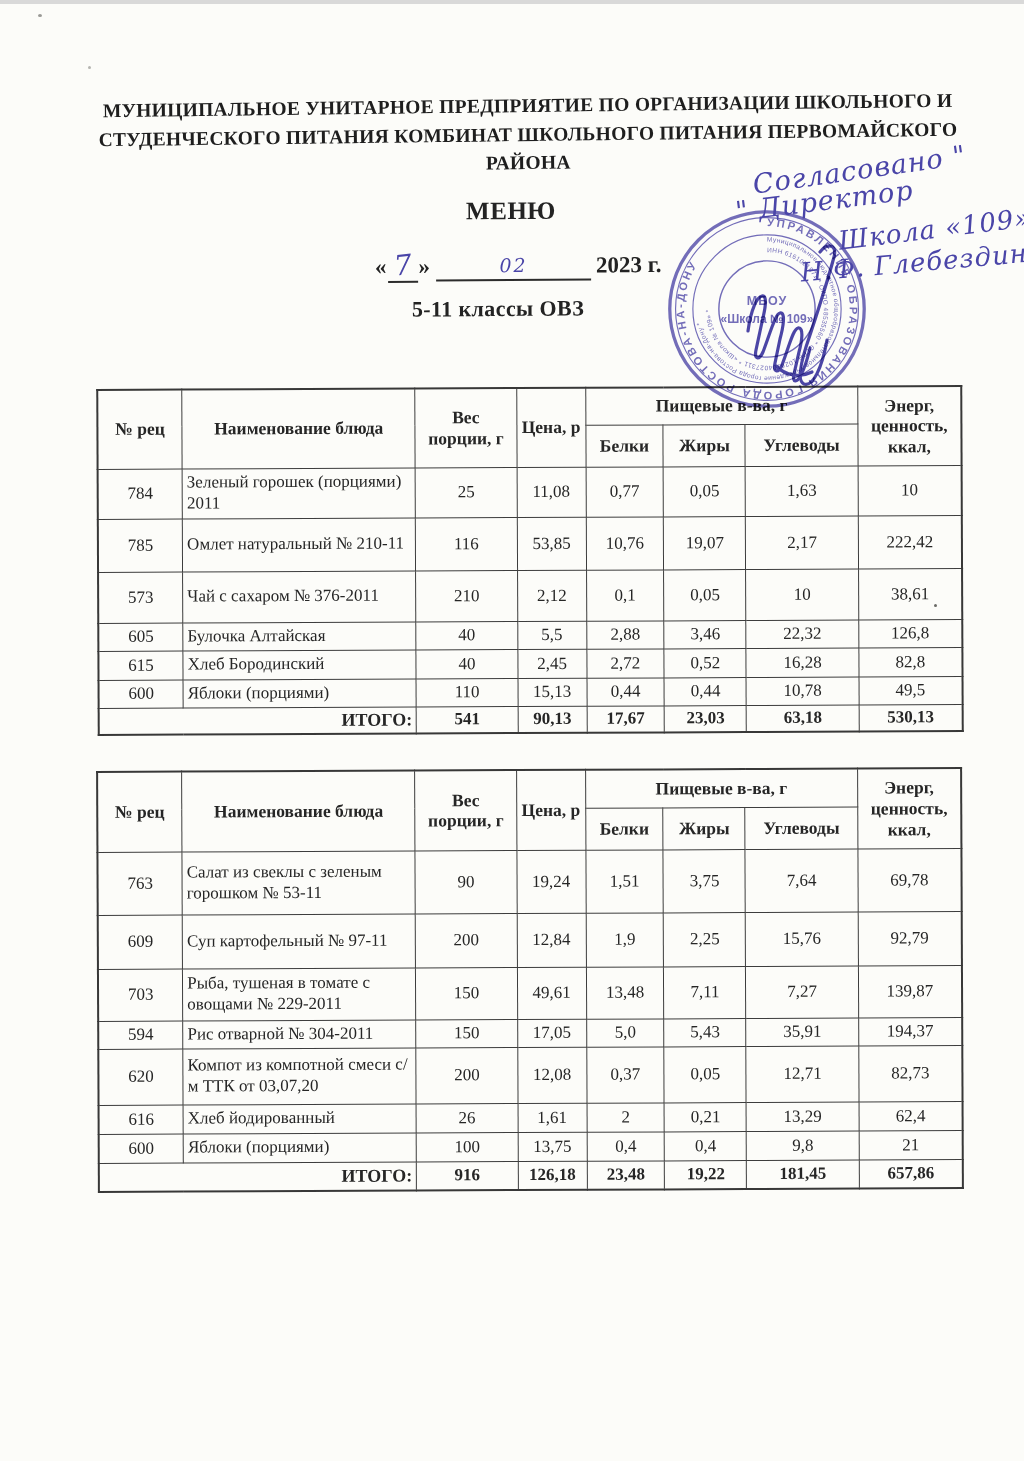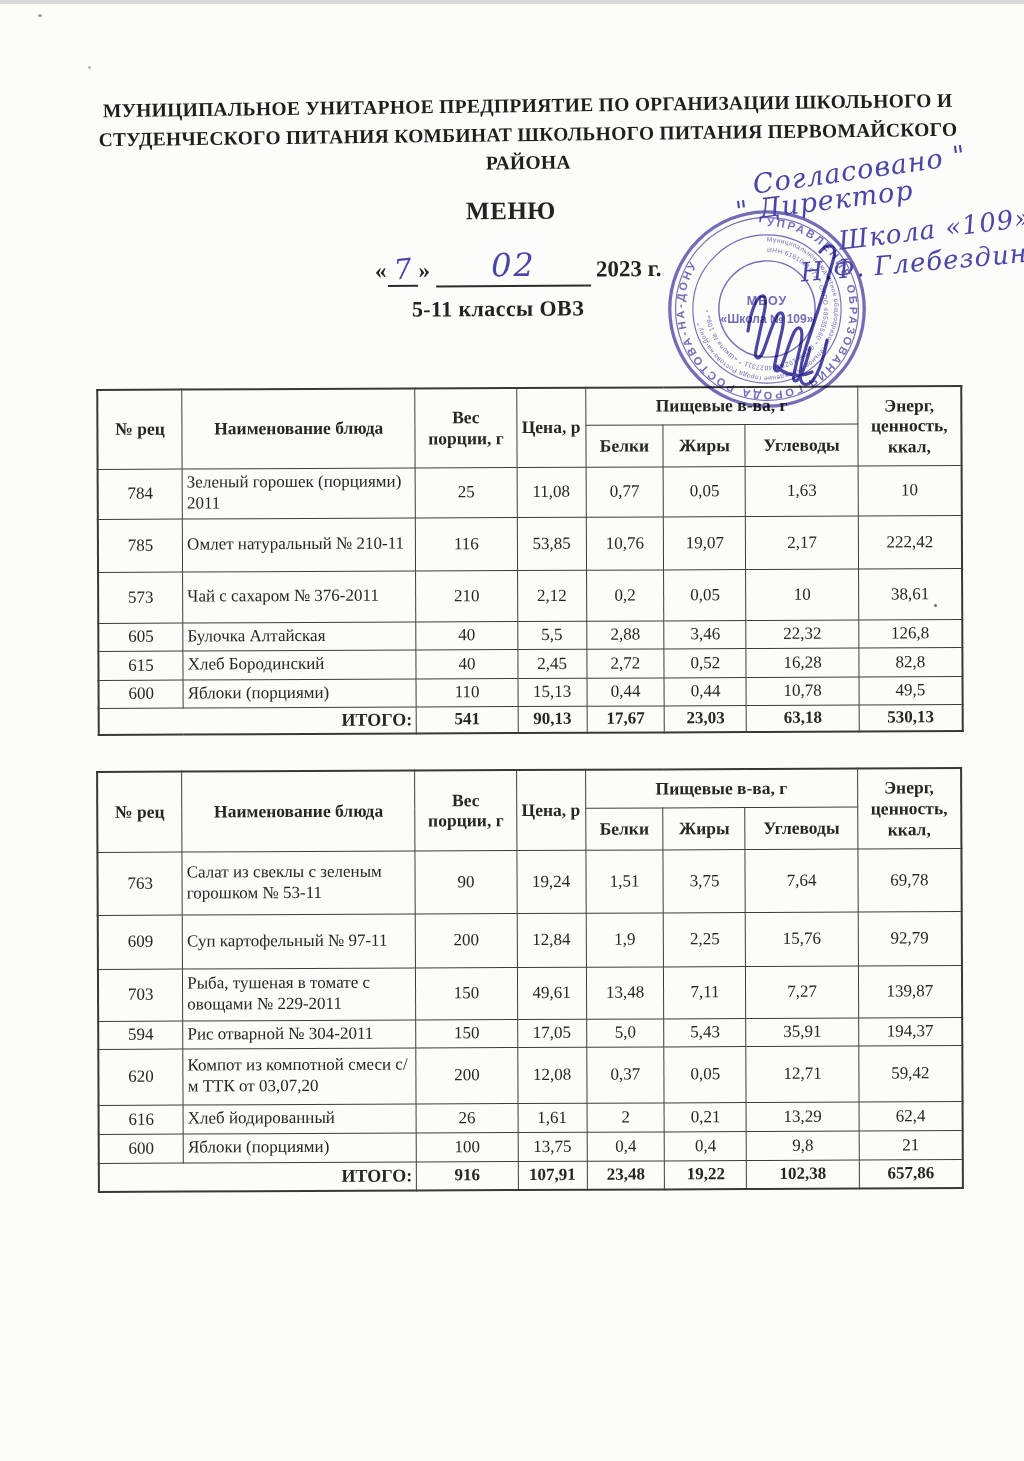--- a/index.html
+++ b/index.html
@@ -34,21 +34,21 @@
   }
   .month-slot{
     display:inline-block;width:155px;text-align:center;
     border-bottom:2.5px solid #2c2c2c;margin:0 3px 0 6px;
   }
   .hand{
     font-family:"DejaVu Serif", serif;font-style:italic;font-weight:normal;
     color:#4a45a8;
   }
   .day-slot .hand{font-size:28px;display:inline-block;transform:rotate(-6deg) translateY(1px);}
-  .month-slot .hand{font-size:32px;letter-spacing:2px;display:inline-block;transform:translateY(-1px);}
+  .month-slot .hand{font-size:19px;letter-spacing:2px;display:inline-block;transform:translateY(-1px);}
   .year{margin-left:2px;}
   .subtitle{
     position:absolute;left:0;top:292px;width:996px;text-align:center;
     font-weight:bold;font-size:22px;letter-spacing:.4px;transform:rotate(-0.4deg);
   }
   
   .ink-line{
     position:absolute;
     font-family:"DejaVu Serif", serif;font-style:italic;
     color:#4a45a8;white-space:nowrap;z-index:7;
@@ -216,21 +216,21 @@
       <td class="num">10,76</td>
       <td class="num">19,07</td>
       <td class="num">2,17</td>
       <td class="num energy">222,42</td>
     </tr>
           <tr>
       <td class="num">573</td>
       <td class="name">Чай с сахаром № 376-2011</td>
       <td class="num">210</td>
       <td class="num">2,12</td>
-      <td class="num">0,2</td>
+      <td class="num">0,1</td>
       <td class="num">0,05</td>
       <td class="num">10</td>
       <td class="num energy">38,61</td>
     </tr>
           <tr>
       <td class="num">605</td>
       <td class="name">Булочка Алтайская</td>
       <td class="num">40</td>
       <td class="num">5,5</td>
       <td class="num">2,88</td>
@@ -342,21 +342,21 @@
       <td class="num energy">194,37</td>
     </tr>
           <tr>
       <td class="num">620</td>
       <td class="name">Компот из компотной смеси с/м ТТК от 03,07,20</td>
       <td class="num">200</td>
       <td class="num">12,08</td>
       <td class="num">0,37</td>
       <td class="num">0,05</td>
       <td class="num">12,71</td>
-      <td class="num energy">59,42</td>
+      <td class="num energy">82,73</td>
     </tr>
           <tr>
       <td class="num">616</td>
       <td class="name">Хлеб йодированный</td>
       <td class="num">26</td>
       <td class="num">1,61</td>
       <td class="num">2</td>
       <td class="num">0,21</td>
       <td class="num">13,29</td>
       <td class="num energy">62,4</td>
@@ -369,23 +369,23 @@
       <td class="num">0,4</td>
       <td class="num">0,4</td>
       <td class="num">9,8</td>
       <td class="num energy">21</td>
     </tr>
         </tbody>
       <tfoot>
         <tr>
           <td colspan="2" class="total-label">ИТОГО:</td>
           <td class="num">916</td>
-          <td class="num">107,91</td>
+          <td class="num">126,18</td>
           <td class="num">23,48</td>
           <td class="num">19,22</td>
-          <td class="num">102,38</td>
+          <td class="num">181,45</td>
           <td class="num">657,86</td>
         </tr>
       </tfoot>
     </table>
   </div>
 
 </div>
 
 </body></html>

